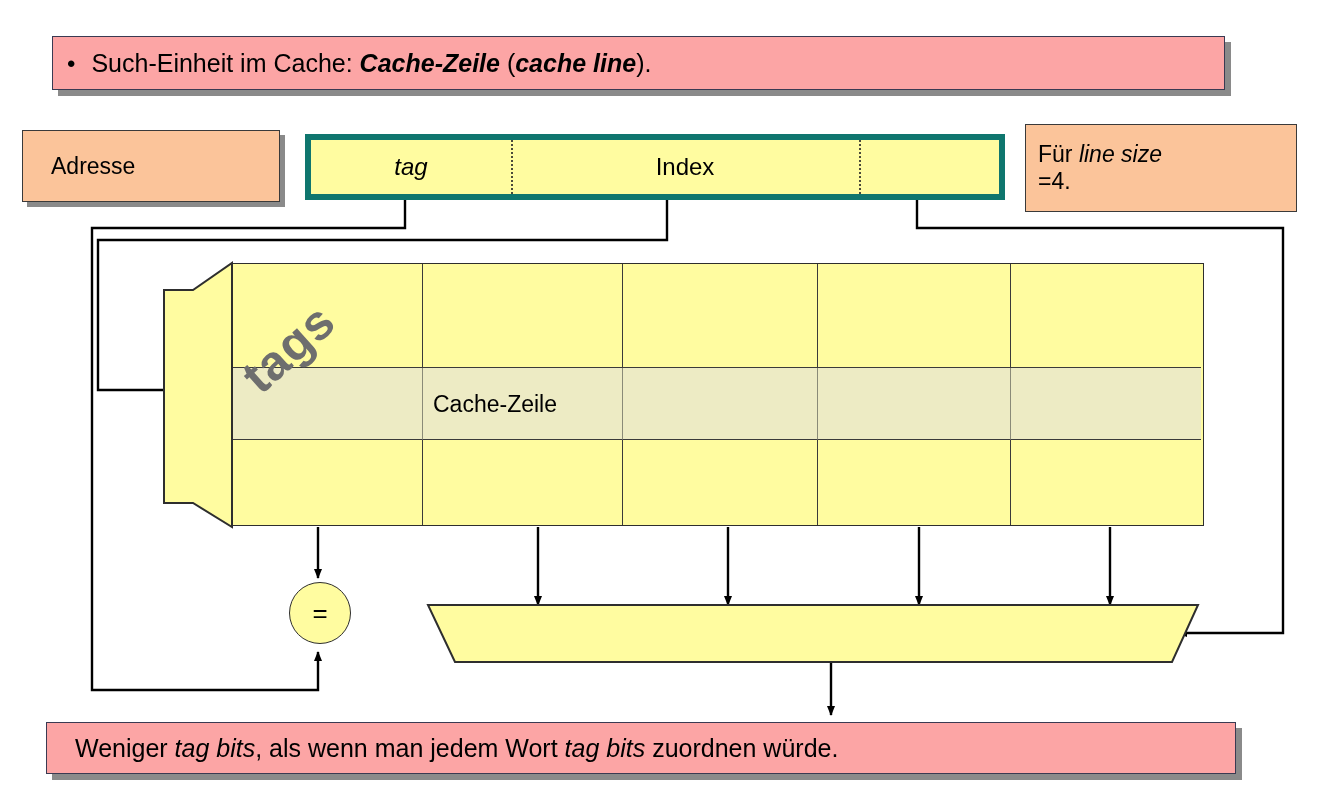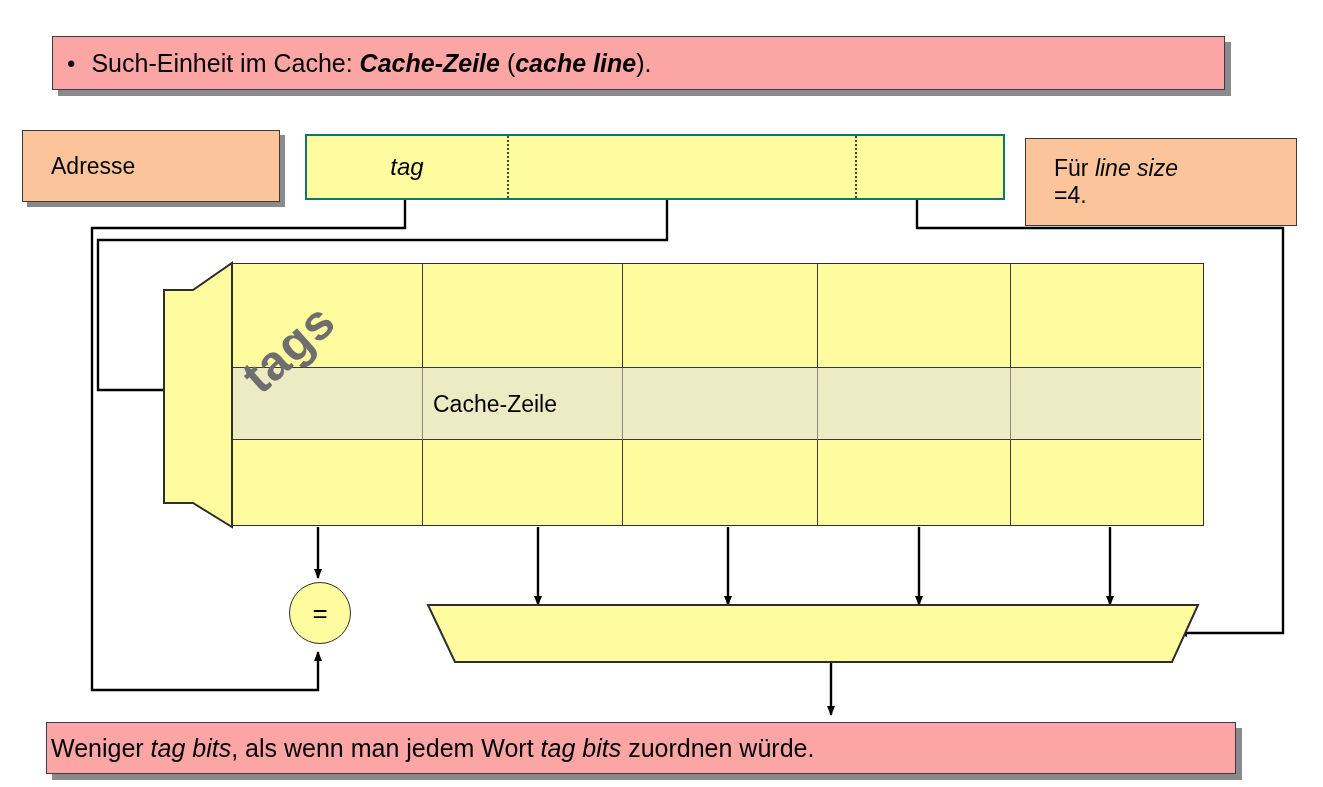--- a/index.html
+++ b/index.html
@@ -30,21 +30,21 @@
     top: 36px;
     width: 1173px;
     height: 54px;
     padding-left: 14px;
   }
   #bottom-banner {
     left: 46px;
     top: 722px;
     width: 1190px;
     height: 52px;
-    padding-left: 4px;
+    padding-left: 28px;
   }
   .banner-text {
     font-size: 25px;
     color: #000;
     white-space: nowrap;
     line-height: 1;
   }
   .bullet {
     font-size: 24px;
     margin-right: 16px;
@@ -67,39 +67,39 @@
   #addr-label {
     left: 22px;
     top: 130px;
     width: 258px;
     height: 72px;
     padding-left: 28px;
     box-shadow: 5px 5px 0 0 #8a8a8a;
   }
   #note-box {
     left: 1025px;
-    top: 138px;
+    top: 124px;
     width: 272px;
     height: 88px;
-    padding-left: 28px;
+    padding-left: 12px;
     flex-direction: column;
     align-items: flex-start;
     justify-content: center;
     line-height: 1.18;
   }
 
   
   #addr-field {
     position: absolute;
     left: 305px;
     top: 134px;
     width: 700px;
     height: 66px;
     background: #fffca0;
-    border: 2px solid #0f766e;
+    border: 6px solid #0f766e;
     box-sizing: border-box;
   }
   #addr-field .seg {
     position: absolute;
     top: 0;
     height: 100%;
     display: flex;
     align-items: center;
     justify-content: center;
     font-size: 24px;
@@ -199,20 +199,23 @@
 
 <div class="peach" id="addr-label">
   <span>Adresse</span>
 </div>
 
 <div id="addr-field">
   <div class="seg" style="left:0; width:200px;">
     <span class="i">tag</span>
   </div>
   <div class="divider" style="left:200px;"></div>
+  <div class="seg" style="left:200px; width:348px;">
+    <span>Index</span>
+  </div>
   <div class="divider" style="left:548px;"></div>
   <div class="seg" style="left:548px; width:152px;">
     <span></span>
   </div>
 </div>
 
 <div class="peach" id="note-box">
   <div><span>Für </span><span class="i">line size</span></div>
   <div>=4.</div>
 </div>

